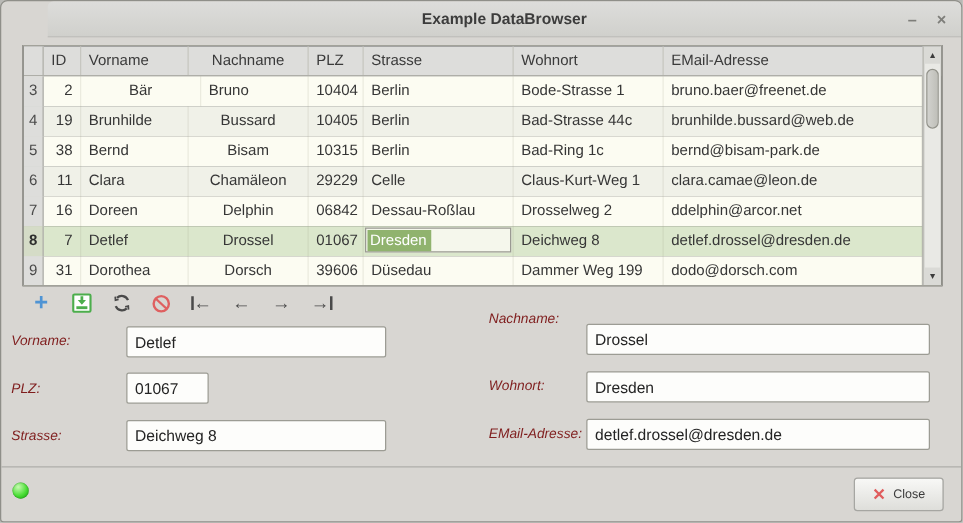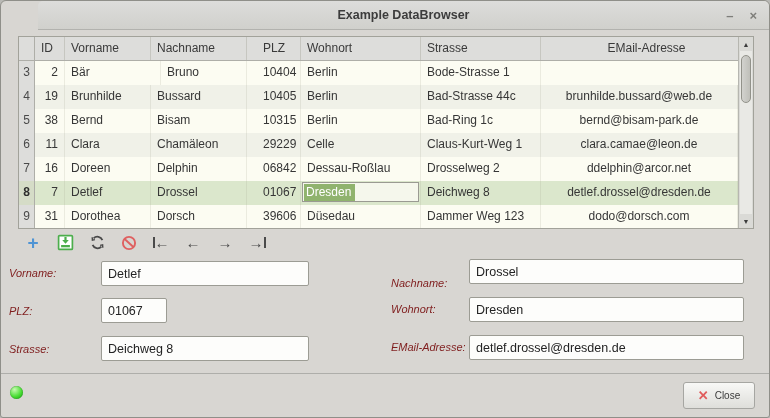--- a/index.html
+++ b/index.html
@@ -21,23 +21,23 @@
   
   .table{
     position:absolute;left:17px;top:35px;width:736px;height:193px;box-sizing:border-box;
     background:#404040;border:1px solid #a2a29a;display:flex;flex-direction:column;overflow:hidden;
   }
   .thead{display:flex;height:23px;flex:0 0 23px;background:#dddddb;border-bottom:1px solid #aeaea8;}
   .cell{box-sizing:border-box;font-size:12px;padding:4px 6px 0 6px;white-space:nowrap;overflow:hidden;}
   .th{color:#3a3a3a;border-right:1px solid #c6c6c0;}
   .gut{width:16px;flex:0 0 16px;background:#dddddb;border-right:1px solid #aeaea8;
        text-align:center;color:#4a4a4a;padding:4px 0 0 0;}
-  .c0{width:30px;flex:0 0 30px;} .c1{width:86px;flex:0 0 86px;} .c2{width:96px;flex:0 0 96px;}
-  .c3{width:44px;flex:0 0 44px;margin-left:10px;} .c4{width:120px;flex:0 0 120px;} .c5{width:120px;flex:0 0 120px;}
-  .c6{flex:1 1 auto;text-align:center;}
+  .c0{width:30px;flex:0 0 30px;} .c1{width:86px;flex:0 0 86px;} .c2{width:96px;flex:0 0 96px;text-align:center;}
+  .c3{width:44px;flex:0 0 44px;} .c4{width:120px;flex:0 0 120px;} .c5{width:120px;flex:0 0 120px;}
+  .c6{flex:1 1 auto;}
   .tbody{flex:1 1 auto;margin-right:15px;}
   .tr{display:flex;height:24px;}
   .tr .td{color:#363636;border-right:1px solid rgba(160,160,140,0.18);}
   .tr.odd{background:#fcfcf2;} .tr.even{background:#f0f1e8;}
   .tr.selected{background:#dbe7cc;}
   .tr.selected .gut{background:#d5dcc7;font-weight:bold;color:#2e2e2e;}
   .td.num{text-align:right;}
   .td.editing{padding:1px 1px 1px 1px;}
   .edit-box{height:20px;box-sizing:border-box;background:#f5f7ec;border:1px solid #9a9a92;
             display:flex;align-items:center;padding:0 1px;}
@@ -87,33 +87,34 @@
     </div>
   </div>
 
   <div class="table">
     <div class="thead">
         <div class="cell gut"></div>
         <div class="cell th c0">ID</div>
         <div class="cell th c1">Vorname</div>
         <div class="cell th c2">Nachname</div>
         <div class="cell th c3">PLZ</div>
+        <div class="cell th c5">Strasse</div>
         <div class="cell th c4">Wohnort</div>
-        <div class="cell th c5">Strasse</div>
         <div class="cell th c6">EMail-Adresse</div>
       </div>
     <div class="tbody">
         <div class="tr odd">
           <div class="cell gut">3</div>
           <div class="cell td c0 num">2</div>
           <div class="cell td c2">Bär</div>
           <div class="cell td c1">Bruno</div>
           <div class="cell td c3">10404</div>
           <div class="cell td c4">Berlin</div>
           <div class="cell td c5">Bode-Strasse 1</div>
+          <div class="cell td c6">bruno.baer@freenet.de</div>
         </div>
         <div class="tr even">
           <div class="cell gut">4</div>
           <div class="cell td c0 num">19</div>
           <div class="cell td c1">Brunhilde</div>
           <div class="cell td c2">Bussard</div>
           <div class="cell td c3">10405</div>
           <div class="cell td c4">Berlin</div>
           <div class="cell td c5">Bad-Strasse 44c</div>
           <div class="cell td c6">brunhilde.bussard@web.de</div>
@@ -162,21 +163,21 @@
           <div class="cell td c5">Deichweg 8</div>
           <div class="cell td c6">detlef.drossel@dresden.de</div>
         </div>
         <div class="tr odd">
           <div class="cell gut">9</div>
           <div class="cell td c0 num">31</div>
           <div class="cell td c1">Dorothea</div>
           <div class="cell td c2">Dorsch</div>
           <div class="cell td c3">39606</div>
           <div class="cell td c4">Düsedau</div>
-          <div class="cell td c5">Dammer Weg 123</div>
+          <div class="cell td c5">Dammer Weg 199</div>
           <div class="cell td c6">dodo@dorsch.com</div>
         </div>
       </div>
     <div class="vscroll">
       <div class="sb-btn">▲</div>
       <div class="sb-track">
         <div class="sb-thumb"></div>
       </div>
       <div class="sb-btn">▼</div>
     </div>
@@ -227,21 +228,21 @@
     </button>
   </div>
 
   <span class="flabel" style="left:8px;top:266px;">Vorname:</span>
   <input class="finput" style="left: 100px; top: 260px; width: 208px;" value="Detlef">
   <span class="flabel" style="left:8px;top:304px;">PLZ:</span>
   <input class="finput" style="left: 100px; top: 297px; width: 66px;" value="01067">
   <span class="flabel" style="left:8px;top:342px;">Strasse:</span>
   <input class="finput" style="left: 100px; top: 335px; width: 208px;" value="Deichweg 8">
 
-  <span class="flabel" style="left:390px;top:276px;">Nachname:</span>
+  <span class="flabel" style="left:390px;top:248px;">Nachname:</span>
   <input class="finput" style="left: 468px; top: 258px; width: 275px;" value="Drossel">
   <span class="flabel" style="left:390px;top:302px;">Wohnort:</span>
   <input class="finput" style="left: 468px; top: 296px; width: 275px;" value="Dresden">
   <span class="flabel" style="left:390px;top:340px;">EMail-Adresse:</span>
   <input class="finput" style="left: 468px; top: 334px; width: 275px;" value="detlef.drossel@dresden.de">
 
   <div class="statusline"></div>
   <div class="led"></div>
   <button class="close-btn">
     <span class="close-x">✕</span>

